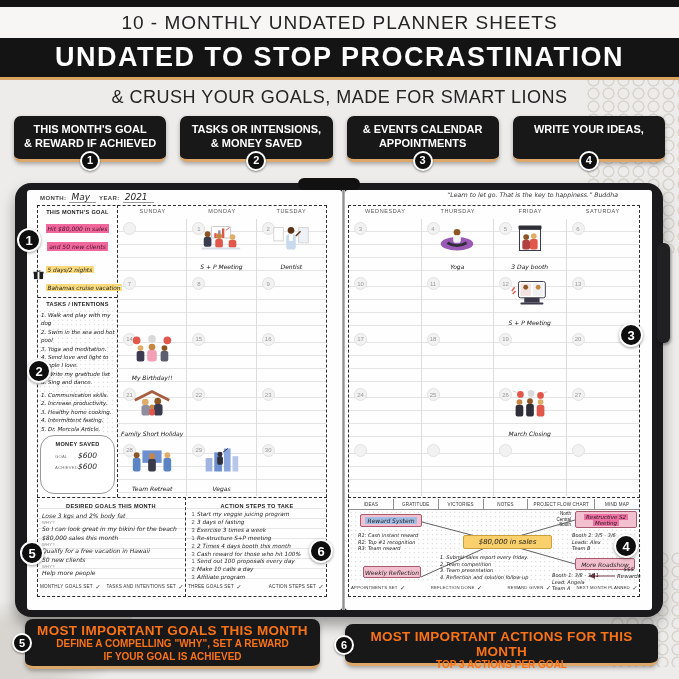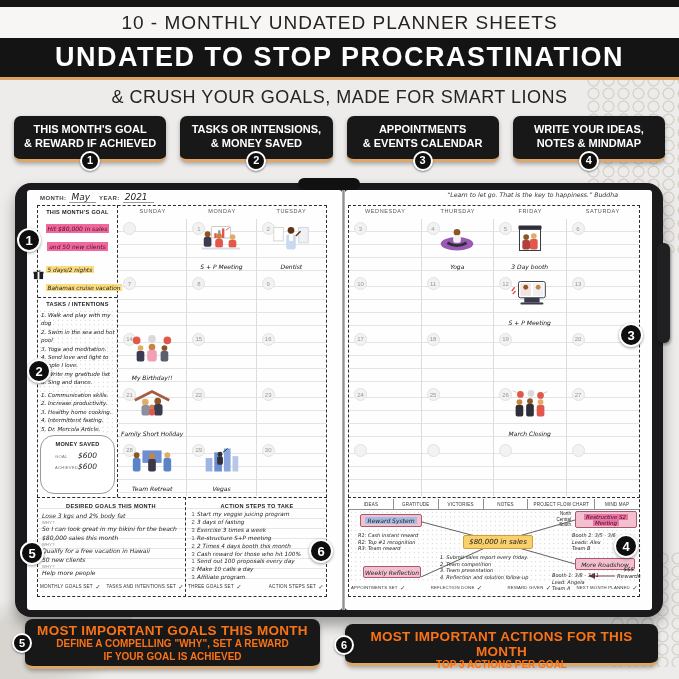--- a/index.html
+++ b/index.html
@@ -129,27 +129,26 @@
       <div>THIS MONTH'S GOAL</div>
       <div>&amp; REWARD IF ACHIEVED</div>
       <div class="fnum">1</div>
     </div>
     <div class="feature">
       <div>TASKS OR INTENSIONS,</div>
       <div>&amp; MONEY SAVED</div>
       <div class="fnum">2</div>
     </div>
     <div class="feature">
+      <div>&amp; EVENTS CALENDAR</div>
       <div>APPOINTMENTS</div>
-      <div>&amp; EVENTS CALENDAR</div>
       <div class="fnum">3</div>
     </div>
     <div class="feature">
       <div>WRITE YOUR IDEAS,</div>
-      <div>NOTES &amp; MINDMAP</div>
       <div class="fnum">4</div>
     </div>
   </div>
 
   <div id="planner">
     <div id="ptab"></div>
     <div id="pen"></div>
     <div class="page" id="pageL"></div>
     <div class="page" id="pageR"></div>
     <div id="pgap"></div>
@@ -527,21 +526,21 @@
           <path d="M240 66 l6 -3 l0 6 z" fill="#7d3b4a"></path>
         </svg>
         <div class="mm mmbox" style="left:11px;top:4px;width:62px;height:13px">
           <span class="mmhl-blue hand" style="font-size:6px">Reward System</span>
         </div>
         <div class="mm mmtext hand" style="left:9px;top:22px">
             <div class="">R1: Cash instant reward</div>
             <div class="">R2: Top #1 recognition</div>
             <div class="">R3: Team reward</div>
           </div>
-        <div class="mm mmcenter hand" style="left:114px;top:25px;width:70px;height:14px">$80,000 in sales</div>
+        <div class="mm mmcenter hand" style="left:114px;top:25px;width:89px;height:14px">$80,000 in sales</div>
         <div class="mm mmtext" style="left:202px;top:1px;width:20px;text-align:right;font-size:4.5px;line-height:5.5px">
             <div class="">North</div>
             <div class="">Central</div>
             <div class="">South</div>
           </div>
         <div class="mm mmbox" style="left:226px;top:1px;width:62px;height:17px">
           <span class="mmhl-pink hand" style="font-size:5.5px">Restructive S2</span>
           <span class="mmhl-pink hand" style="font-size:5.5px">Meeting</span>
         </div>
         <div class="mm mmtext hand" style="left:223px;top:22px">

